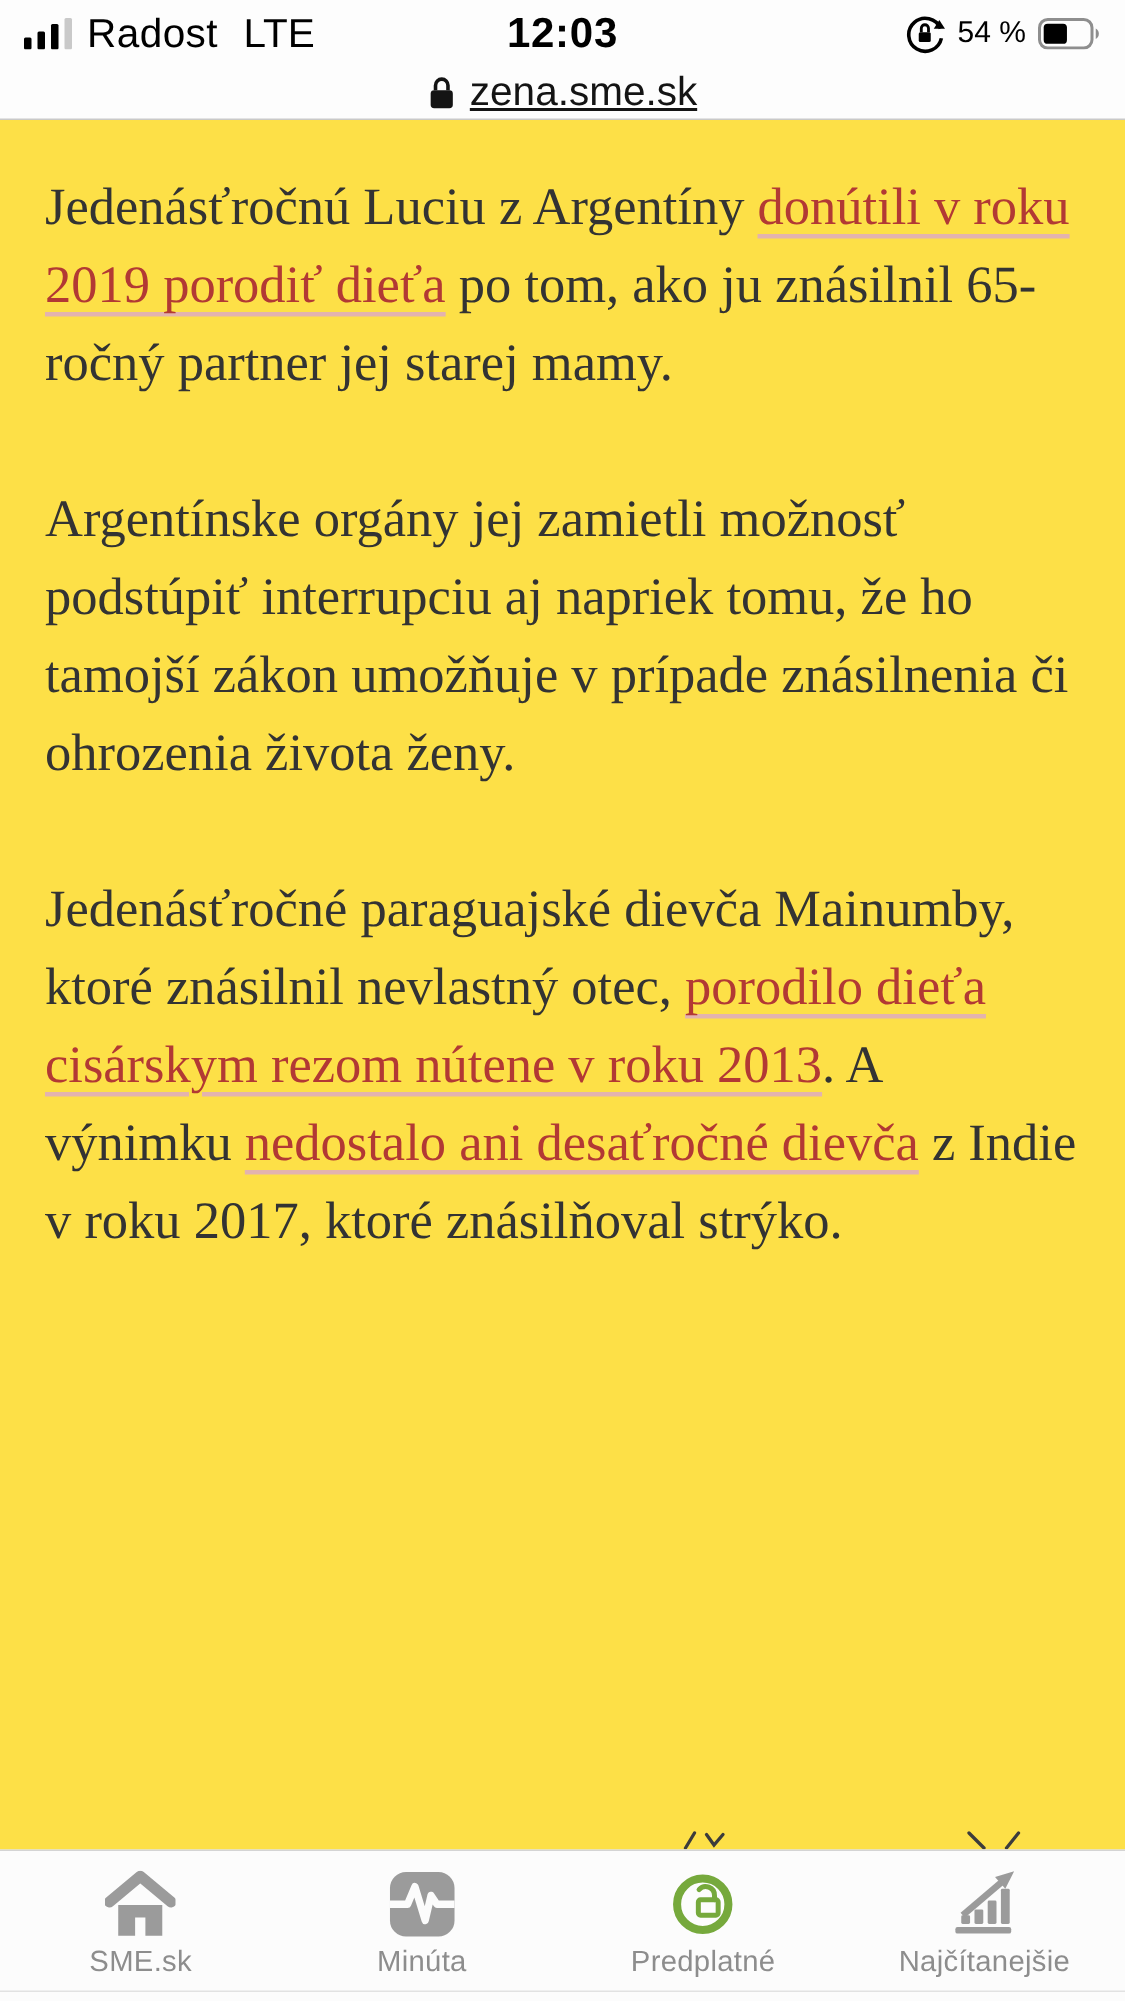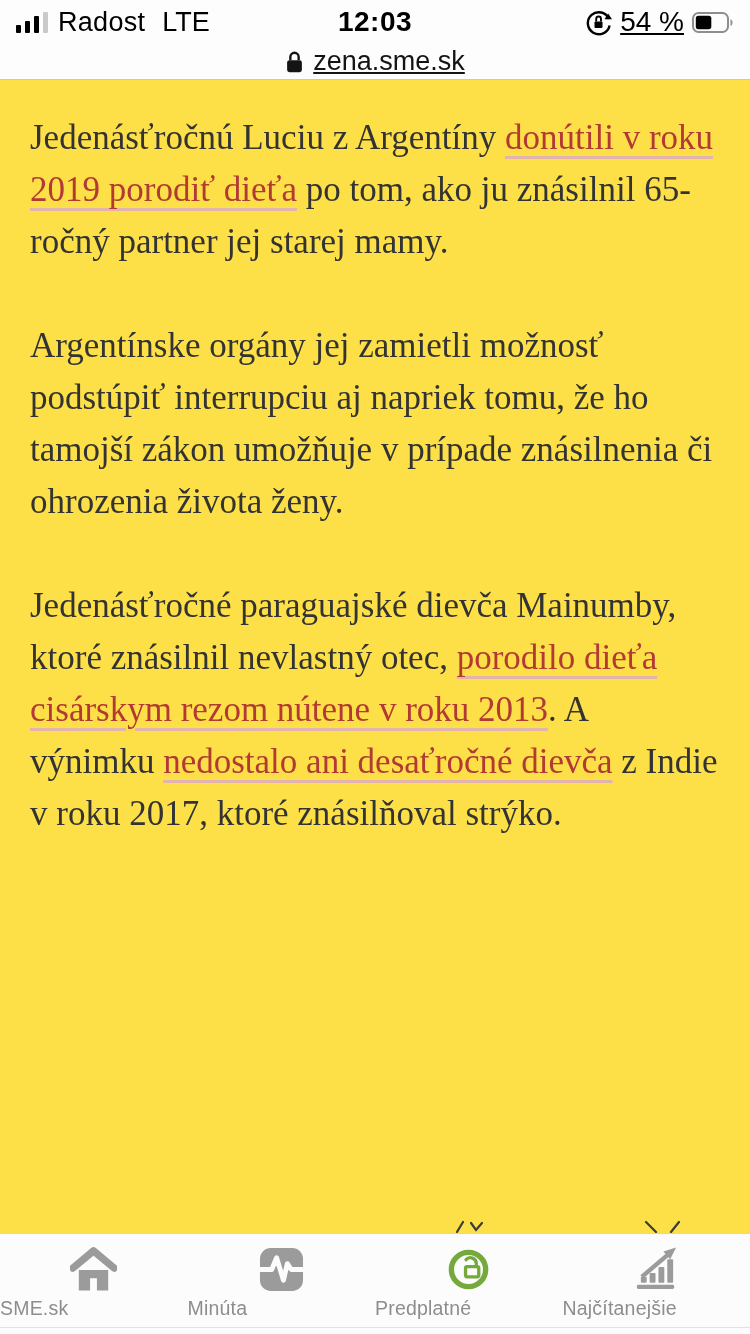--- a/index.html
+++ b/index.html
@@ -14,21 +14,21 @@
     position:absolute;top:0;left:0;right:0;height:44px;
     background:#fdfdfd;display:flex;align-items:center;
     padding:0 16px;box-sizing:border-box;color:#000;
   }
   .sb-left{flex:1;display:flex;align-items:center;gap:9px;}
   .sb-carrier{font-size:27px;font-weight:500;letter-spacing:.3px;}
   .sb-lte{font-size:27px;font-weight:400;margin-left:8px;}
   .sb-center{flex:0 0 auto;}
   .sb-time{font-size:28px;font-weight:700;letter-spacing:.5px;}
   .sb-right{flex:1;display:flex;align-items:center;justify-content:flex-end;gap:8px;}
-  .sb-pct{font-size:28px;font-weight:400;text-decoration:underline;}
+  .sb-pct{font-size:20px;font-weight:400;}
   
   .urlbar{
     position:absolute;top:44px;left:0;right:0;height:35px;
     background:#fdfdfd;display:flex;align-items:center;justify-content:center;
     gap:9px;border-bottom:1px solid #c9c9c9;cursor:pointer;
   }
   .url-domain{font-size:27px;color:#141414;text-decoration:underline;}
   
   .article{
     position:absolute;top:80px;left:0;right:0;bottom:114px;
@@ -50,21 +50,21 @@
   
   .tabbar{
     position:absolute;left:0;right:0;bottom:0;height:101px;
     background:#fcfcfc;border-top:1px solid #d4d4d4;
     display:flex;box-sizing:border-box;
   }
   .tabbar::after{
     content:"";position:absolute;left:0;right:0;bottom:6px;height:1px;background:#e2e2e2;
   }
   .tab-item{
-    flex:1;display:flex;flex-direction:column;
+    flex:1;display:flex;flex-direction:column;align-items:center;
     padding-top:11px;cursor:pointer;
   }
   .tab-icon{height:48px;display:flex;align-items:center;justify-content:center;}
   .tab-label{margin-top:4px;font-size:19.5px;color:#8d8d8d;letter-spacing:.2px;}
 </style>
 </head>
 <body>
 
 <div class="screen">
 

